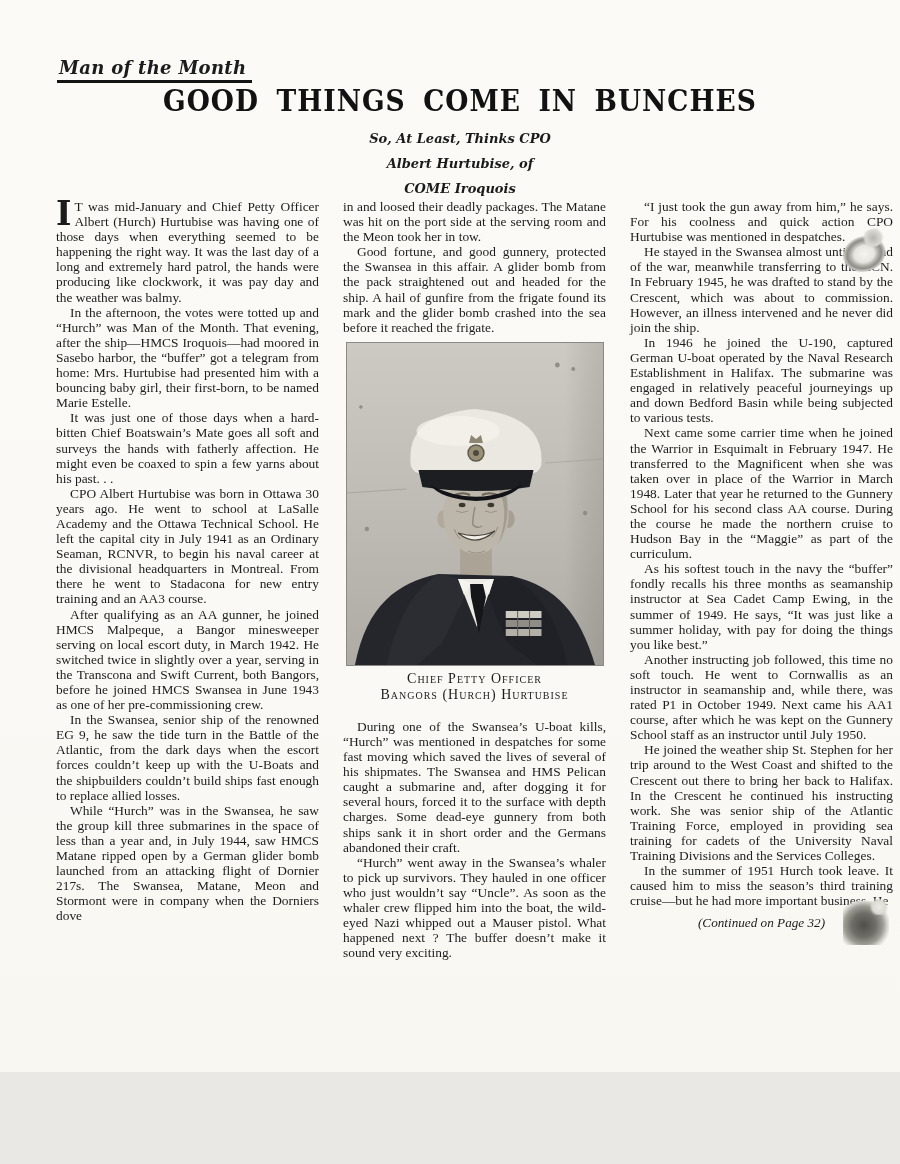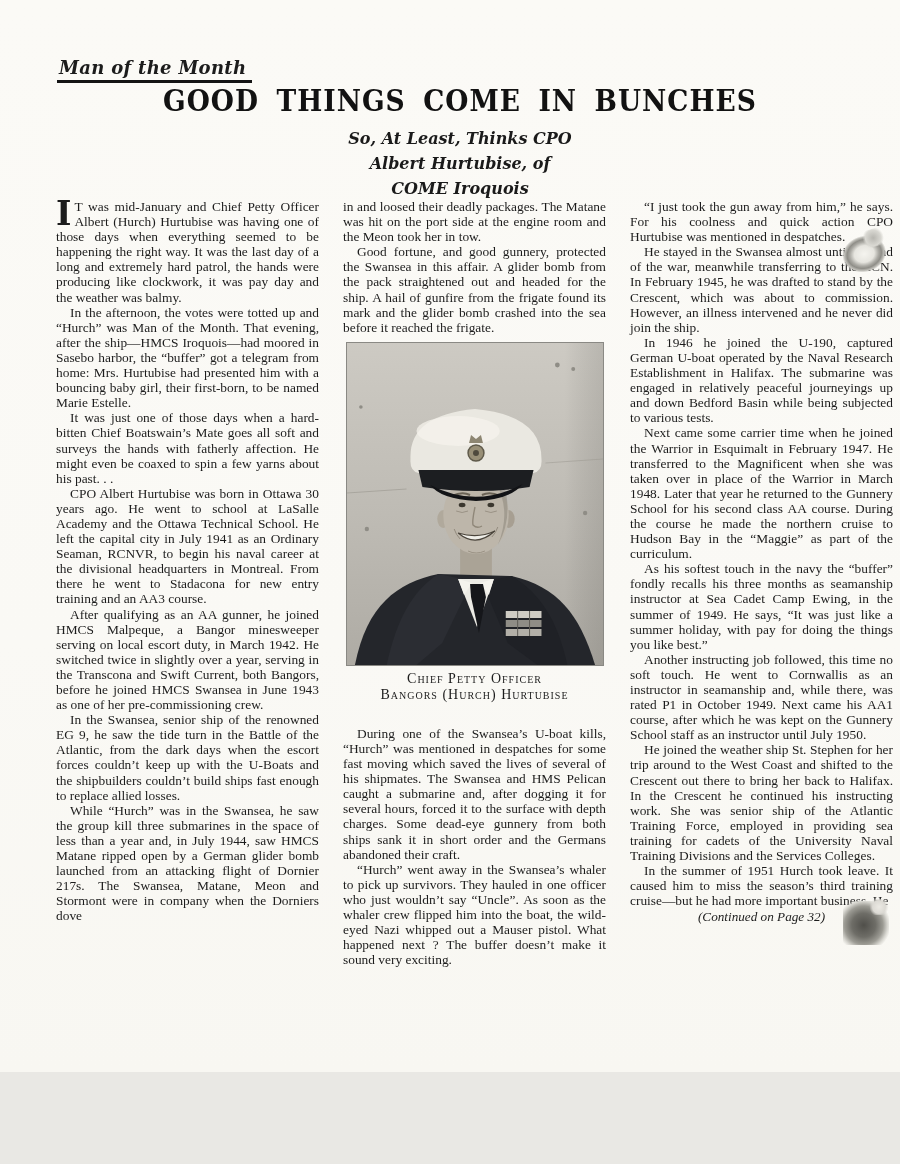--- a/index.html
+++ b/index.html
@@ -31,21 +31,21 @@
     font-weight:bold;font-size:26px;line-height:28px;
     letter-spacing:1px;word-spacing:7px;
     transform:scale(1.02,1.18);
     color:#121212;
   }
   .subtitle{
     position:absolute;left:150px;top:126px;width:620px;
     text-align:center;
     font-family:"DejaVu Serif", serif;
     font-style:italic;font-weight:bold;
-    font-size:16px;line-height:25px;
+    font-size:13px;line-height:25px;
     color:#1a1a1a;
   }
   
   .columns{
     position:absolute;left:56px;top:199px;
     display:flex;gap:24px;
   }
   .col{width:263px;}
   .col p{
     margin:0;
@@ -68,27 +68,27 @@
     border:1px solid #8a8984;
     box-sizing:border-box;
     background:#bfbdb6;
   }
   figure.photo svg{display:block;width:100%;height:100%;}
   .caption{
     text-align:center;
     font-variant:small-caps;
     font-size:14px;line-height:16px;
     letter-spacing:1px;
-    margin-bottom:23px;
+    margin-bottom:16px;
   }
   .continued{
     text-align:center;
     font-style:italic;
     font-size:13.2px;line-height:16px;
-    margin-top:1px;
+    margin-top:7px;
   }
   .page-footer{
     position:absolute;left:57px;top:1100px;
     font-style:italic;font-weight:bold;
     font-size:13.5px;
     font-family:"DejaVu Serif", serif;
   }
   
   .hole-top{
     position:absolute;left:836px;top:228px;width:56px;height:50px;
@@ -131,21 +131,21 @@
       <p class="noindent"><span class="dropcap">I</span><span>T was mid-January and Chief Petty Officer Albert (Hurch) Hurtubise was having one of those days when everything seemed to be happening the right way. It was the last day of a long and extremely hard patrol, the hands were producing like clockwork, it was pay day and the weather was balmy.</span></p>
       <p>In the afternoon, the votes were totted up and “Hurch” was Man of the Month. That evening, after the ship—HMCS Iroquois—had moored in Sasebo harbor, the “buffer” got a telegram from home: Mrs. Hurtubise had presented him with a bouncing baby girl, their first-born, to be named Marie Estelle.</p>
       <p>It was just one of those days when a hard-bitten Chief Boatswain’s Mate goes all soft and surveys the hands with fatherly affection. He might even be coaxed to spin a few yarns about his past. . .</p>
       <p>CPO Albert Hurtubise was born in Ottawa 30 years ago. He went to school at LaSalle Academy and the Ottawa Technical School. He left the capital city in July 1941 as an Ordinary Seaman, RCNVR, to begin his naval career at the divisional headquarters in Montreal. From there he went to Stadacona for new entry training and an AA3 course.</p>
       <p>After qualifying as an AA gunner, he joined HMCS Malpeque, a Bangor minesweeper serving on local escort duty, in March 1942. He switched twice in slightly over a year, serving in the Transcona and Swift Current, both Bangors, before he joined HMCS Swansea in June 1943 as one of her pre-commissioning crew.</p>
       <p>In the Swansea, senior ship of the renowned EG 9, he saw the tide turn in the Battle of the Atlantic, from the dark days when the escort forces couldn’t keep up with the U-Boats and the shipbuilders couldn’t build ships fast enough to replace allied losses.</p>
       <p>While “Hurch” was in the Swansea, he saw the group kill three submarines in the space of less than a year and, in July 1944, saw HMCS Matane ripped open by a German glider bomb launched from an attacking flight of Dornier 217s. The Swansea, Matane, Meon and Stormont were in company when the Dorniers dove</p>
     </div>
 
     <div class="col">
-      <p class="noindent">in and loosed their deadly packages. The Matane was hit on the port side at the engine room and the Meon took her in tow.</p>
+      <p class="noindent">in and loosed their deadly packages. The Matane was hit on the port side at the serving room and the Meon took her in tow.</p>
       <p>Good fortune, and good gunnery, protected the Swansea in this affair. A glider bomb from the pack straightened out and headed for the ship. A hail of gunfire from the frigate found its mark and the glider bomb crashed into the sea before it reached the frigate.</p>
 
       <figure class="photo">
         <svg viewBox="0 0 258 322" preserveAspectRatio="none">
           <defs>
             <linearGradient id="bg" x1="0" y1="0" x2="0" y2="1">
               <stop offset="0" stop-color="#cdcac3"></stop>
               <stop offset="0.6" stop-color="#bcb9b2"></stop>
               <stop offset="1" stop-color="#aeaba4"></stop>
             </linearGradient>

